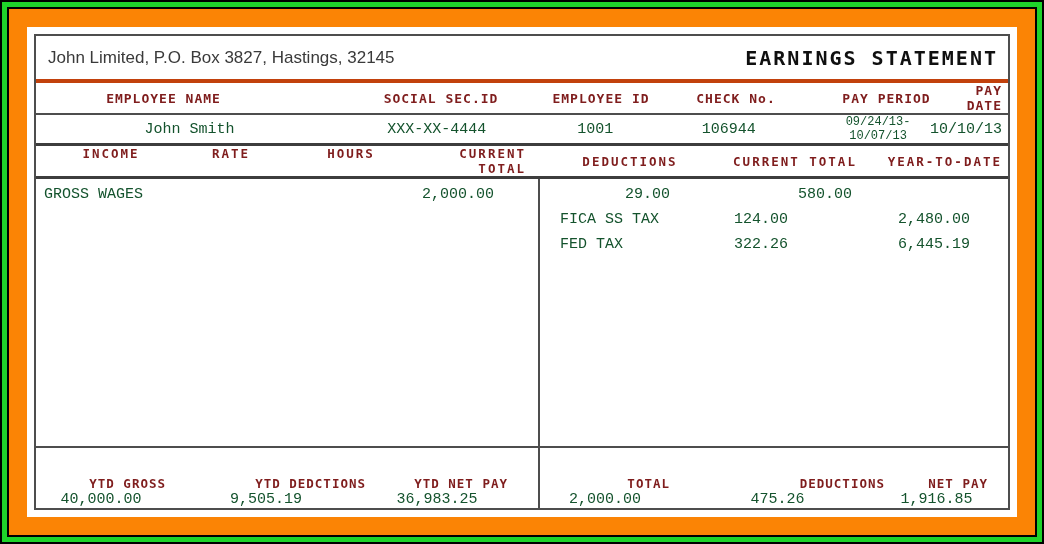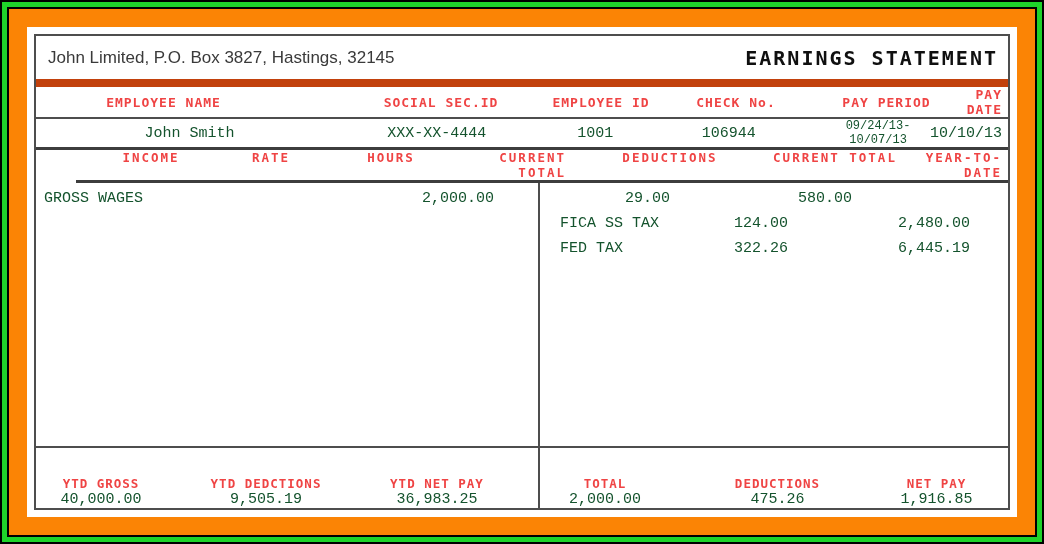--- a/index.html
+++ b/index.html
@@ -28,26 +28,26 @@
   }
   .sheet {
     width:100%; height:100%; box-sizing:border-box;
     border:2px solid #4d4d4d;
     background:#ffffff;
     display:flex; flex-direction:column;
     overflow:hidden;
   }
 
   
-  .mono-b  { font-family:"DejaVu Sans Mono", monospace; font-weight:bold; color:#ef4444; }
+  .mono-b  { font-family:"DejaVu Sans Mono", monospace; font-weight:bold; color:#7f1d1d; }
   .sansval { font-family:Liberation Mono, monospace; color:#14532d; font-size:15px; }
 
   
   .title-row {
-    flex:0 0 43px; border-bottom:8px solid #c2410c;
+    flex:0 0 43px; border-bottom:4px solid #c2410c;
     display:flex; align-items:center; justify-content:space-between;
     padding:0 10px 0 12px;
   }
   .address { font-size:17px; color:#3a3a3a; }
   .doc-title { font-size:20px; letter-spacing:2px; color:#101010; }
 
   
   .emp-row { display:flex; align-items:center; }
   .emp-head { flex:0 0 27px; border-bottom:2px solid #4d4d4d; font-size:13px; letter-spacing:1px; }
   .emp-vals { flex:0 0 26px; border-bottom:3px solid #3d3d3d; }
@@ -55,21 +55,21 @@
   .c1 { width:310px; } .c2 { width:190px; } .c3 { width:130px; }
   .c4 { width:140px; } .c5 { width:105px;margin-left:28px; }
   .c6 { flex:1; text-align:right; padding-right:6px; }
   .c1.lbl { padding-right:55px; }
   .small { font-size:12px; }
 
   
   .tbl-head {
     flex:0 0 17px; border-bottom:3px solid #3d3d3d;
     display:flex; align-items:center;
-    font-size:12.5px; letter-spacing:2px;margin-left:40px;
+    font-size:12.5px; letter-spacing:2px;
   }
   .th-left { width:504px; display:flex; box-sizing:border-box; }
   .th-right { flex:1; display:flex; box-sizing:border-box; }
   .hl1 { width:150px; } .hl2 { width:90px; } .hl3 { width:150px; }
   .hl4 { flex:1; text-align:right; padding-right:14px; }
   .hr1 { width:180px; } .hr2 { width:150px; }
   .hr3 { flex:1; text-align:right; padding-right:6px; }
 
   
   .body { flex:1; display:flex; min-height:0; }
@@ -89,21 +89,21 @@
   .footer { flex:0 0 41px; border-top:2px solid #4d4d4d; display:flex; }
   .f-left {
     width:504px; box-sizing:border-box;
     border-right:2px solid #4d4d4d;
     display:flex; padding-top:4px;
   }
   .f-right { flex:1; display:flex; padding-top:4px; }
   .fcol { box-sizing:border-box; }
   .fl1 { width:130px; } .fl2 { width:200px; } .fl3 { flex:1; padding-right:30px; }
   .fr1 { width:130px; } .fr2 { width:215px; } .fr3 { flex:1; padding-right:20px; }
-  .flabel { text-align:center; font-size:12.5px; letter-spacing:1px; line-height:15px;margin-top:24px; }
+  .flabel { text-align:right; font-size:12.5px; letter-spacing:1px; line-height:15px;margin-top:24px; }
   .fvalue { text-align:center; line-height:17px; }
 </style>
 </head>
 <body>
 
 <div class="frame-outer">
   <div class="frame-mid">
     <div class="paper">
       <div class="sheet">
 

